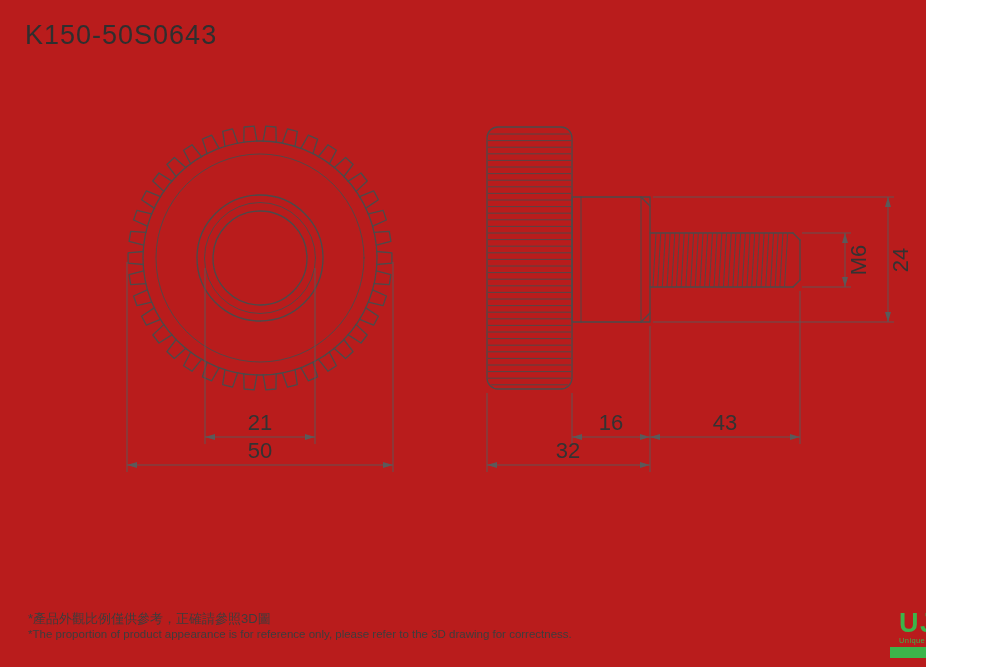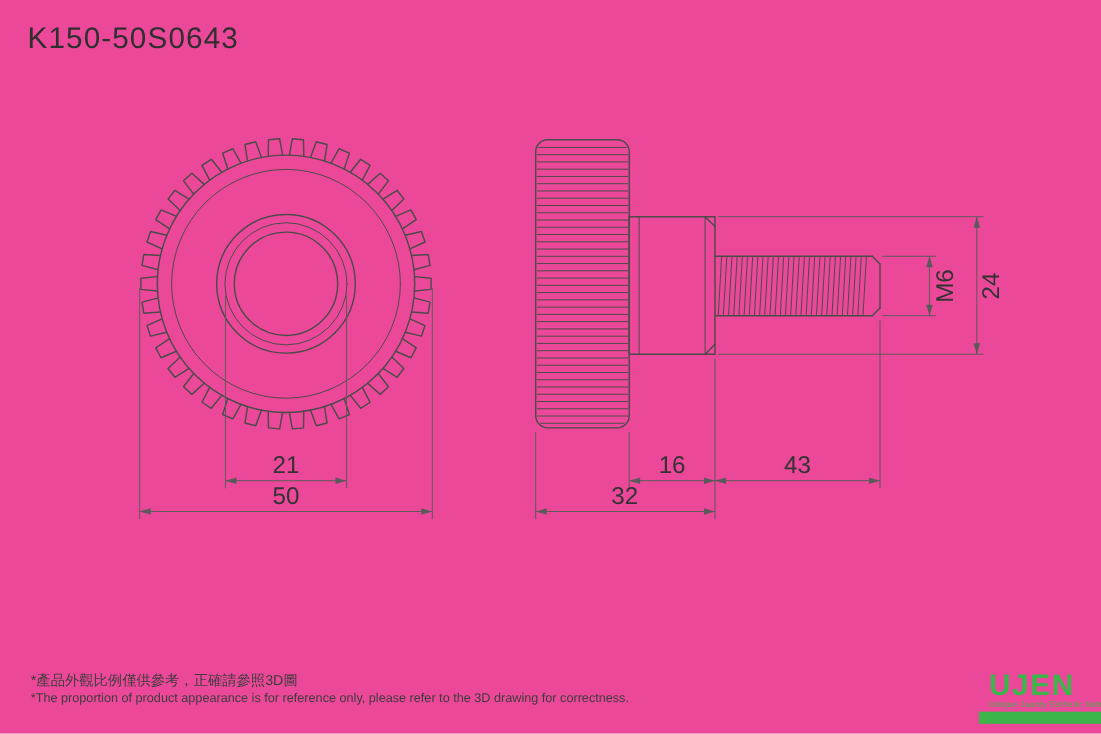--- a/index.html
+++ b/index.html
@@ -1,16 +1,16 @@
 <!DOCTYPE html>
 <html><head>
 <meta charset="utf-8">
 <style>
   html,body{margin:0;padding:0;background:#ffffff;}
-  .page{position:relative;width:1001px;height:667px;background:#ec4899;overflow:hidden;}
+  .page{position:relative;width:926px;height:667px;background:#b91c1c;overflow:hidden;}
   svg{display:block;width:1001px;height:667px;}
   svg text{font-family:"Liberation Sans","DejaVu Sans",sans-serif;}
   .title-text{font-size:27px;fill:#2f2f2f;letter-spacing:1px;}
   .outline{stroke:#4b4b4b;fill:none;stroke-width:1.3;stroke-linecap:round;stroke-linejoin:round;}
   .thin{stroke-width:0.9;}
   .dim line{stroke:#5a5a5a;stroke-width:0.9;fill:none;}
   .dim text{font-size:22px;fill:#333333;}
   .note-zh{font-size:13px;fill:#3d3d3d;}
   .note-en{font-size:11.5px;fill:#3d3d3d;}
   .logo-name{font-size:27px;font-weight:bold;letter-spacing:1.5px;}

